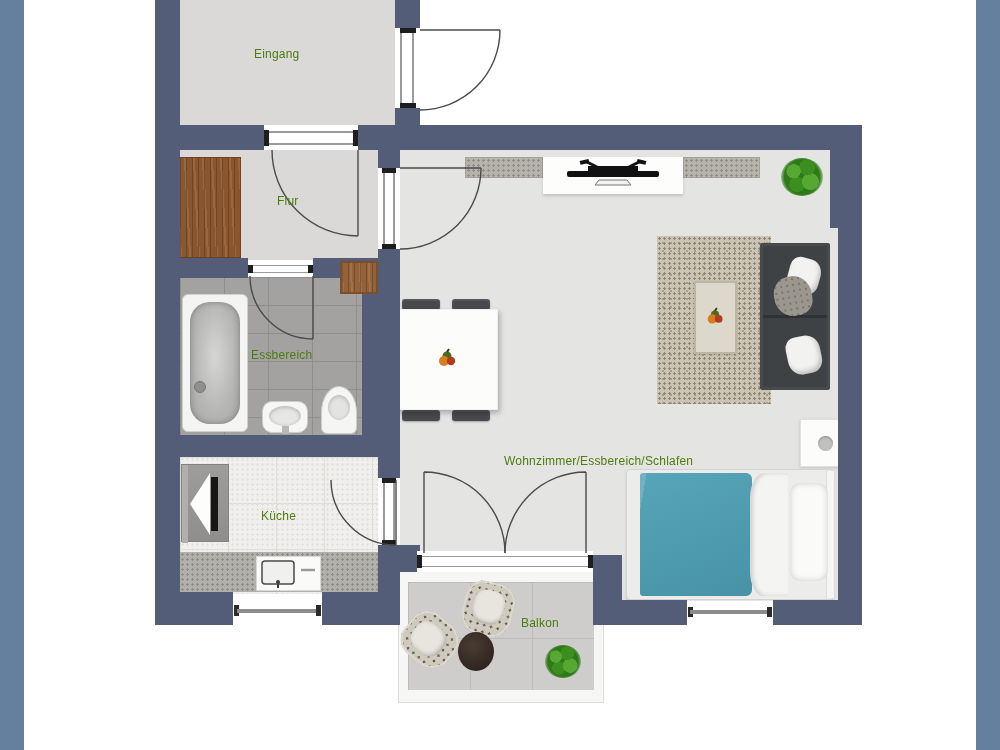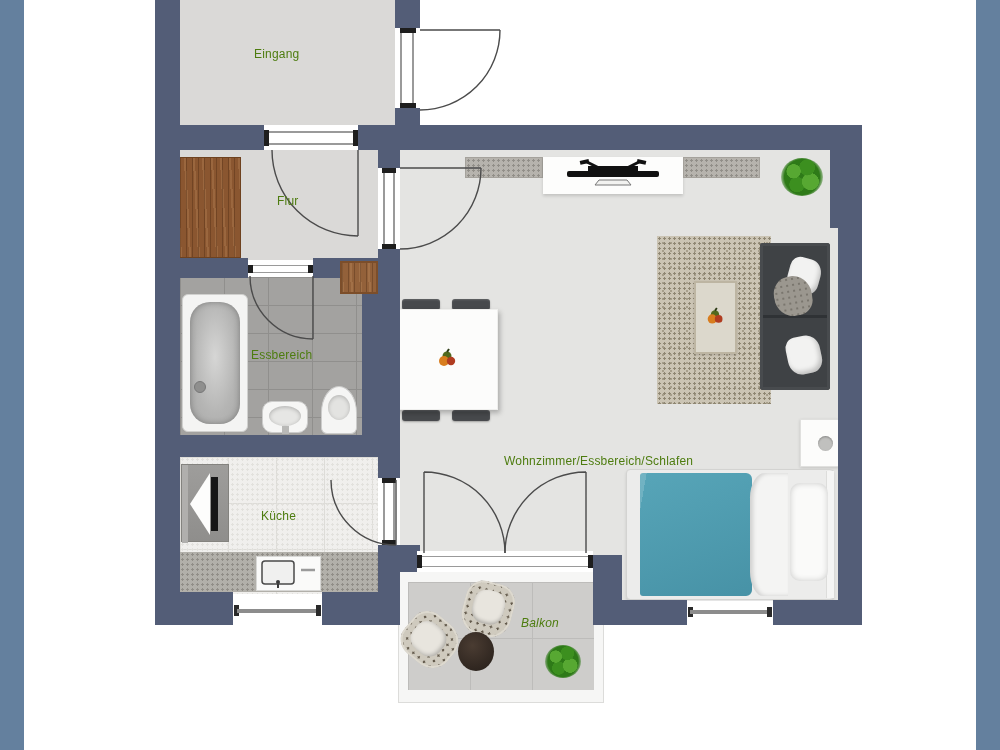--- a/index.html
+++ b/index.html
@@ -226,15 +226,15 @@
       <path d="M 424 472 A 81 81 0 0 1 505 553 M 424 553 L 424 472"></path>
       <path d="M 586 472 A 81 81 0 0 0 505 553 M 586 553 L 586 472"></path>
     </g>
   </svg>
 
   <div class="room-label" style="left:254px;top:47px;">Eingang</div>
   <div class="room-label" style="left:277px;top:194px;">Flur</div>
   <div class="room-label" style="left:251px;top:348px;">Essbereich</div>
   <div class="room-label" style="left:261px;top:509px;">Küche</div>
   <div class="room-label" style="left:504px;top:438px;margin-top:16px;">Wohnzimmer/Essbereich/Schlafen</div>
-  <div class="room-label" style="left:521px;top:616px;font-style:italic;">Balkon</div>
+  <div class="room-label" style="left:521px;top:616px;">Balkon</div>
 
 </div>
 
 </body></html>

